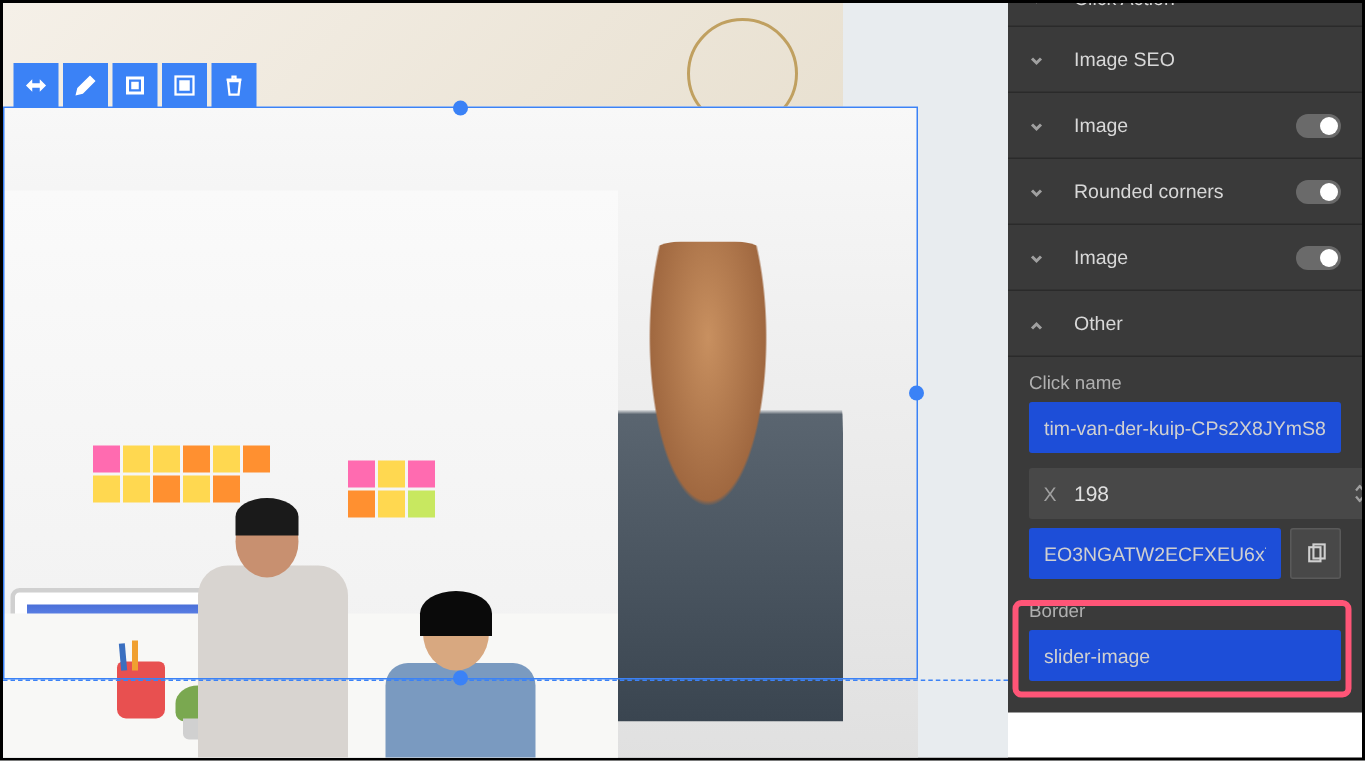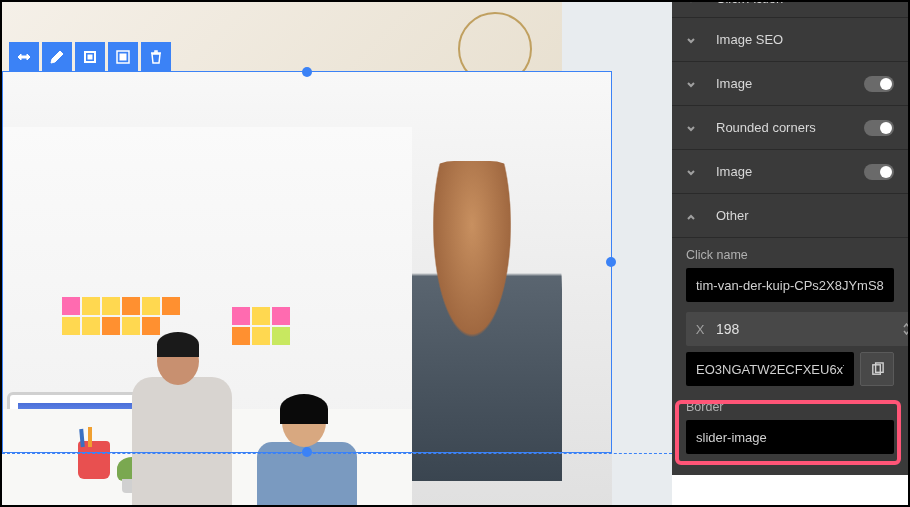--- a/index.html
+++ b/index.html
@@ -40,21 +40,21 @@
 .tbtn svg { width:16px; height:16px; fill:#fff; stroke:#fff; }
 .panel { position:absolute; right:0; top:0; width:236px; height:473px; background:#3a3a3a; color:#c8c8c8; font-size:13px; overflow:hidden; }
 .row { display:flex; align-items:center; height:44px; padding:0 14px; border-bottom:1px solid #2a2a2a; position:relative; }
 .chev { width:12px; height:12px; margin-right:18px; flex-shrink:0; }
 .chev svg { width:10px; height:10px; stroke:#a0a0a0; fill:none; stroke-width:2; }
 .rlabel { flex:1; color:#d8d8d8; }
 .toggle { width:30px; height:16px; background:#6a6a6a; border-radius:10px; position:relative; flex-shrink:0; }
 .toggle::after { content:""; position:absolute; right:2px; top:2px; width:12px; height:12px; background:#fff; border-radius:50%; }
 .section { padding:10px 14px 0; }
 .flabel { color:#b0b0b0; font-size:12.5px; margin-bottom:6px; display:block; }
-.finput { width:100%; height:34px; background:#000000; border:none; color:#d0d0d0; padding:0 10px; font-size:13px; border-radius:2px; }
+.finput { width:100%; height:34px; background:#1d4ed8; border:none; color:#d0d0d0; padding:0 10px; font-size:13px; border-radius:2px; }
 .xyrow { display:flex; gap:10px; padding:10px 14px 0; }
 .xygrp { display:flex; align-items:center; background:#484848; border-radius:2px; height:34px; flex:1; }
 .xylbl { width:28px; text-align:center; color:#a0a0a0; font-size:13px; }
 .xyval { flex:1; background:transparent; border:none; color:#e0e0e0; font-size:14px; padding:0 2px; }
 .spinner { width:14px; display:flex; flex-direction:column; margin-right:4px; }
 .spinner span { height:7px; display:flex; align-items:center; justify-content:center; }
 .spinner svg { width:7px; height:5px; stroke:#a0a0a0; fill:none; stroke-width:1.5; }
 .idrow { display:flex; gap:6px; padding:6px 14px 0; align-items:center; }
 .idrow .finput { flex:1; }
 .copybtn { width:34px; height:34px; background:#484848; display:flex; align-items:center; justify-content:center; border:1px solid #5a5a5a; border-radius:2px; cursor:pointer; }

